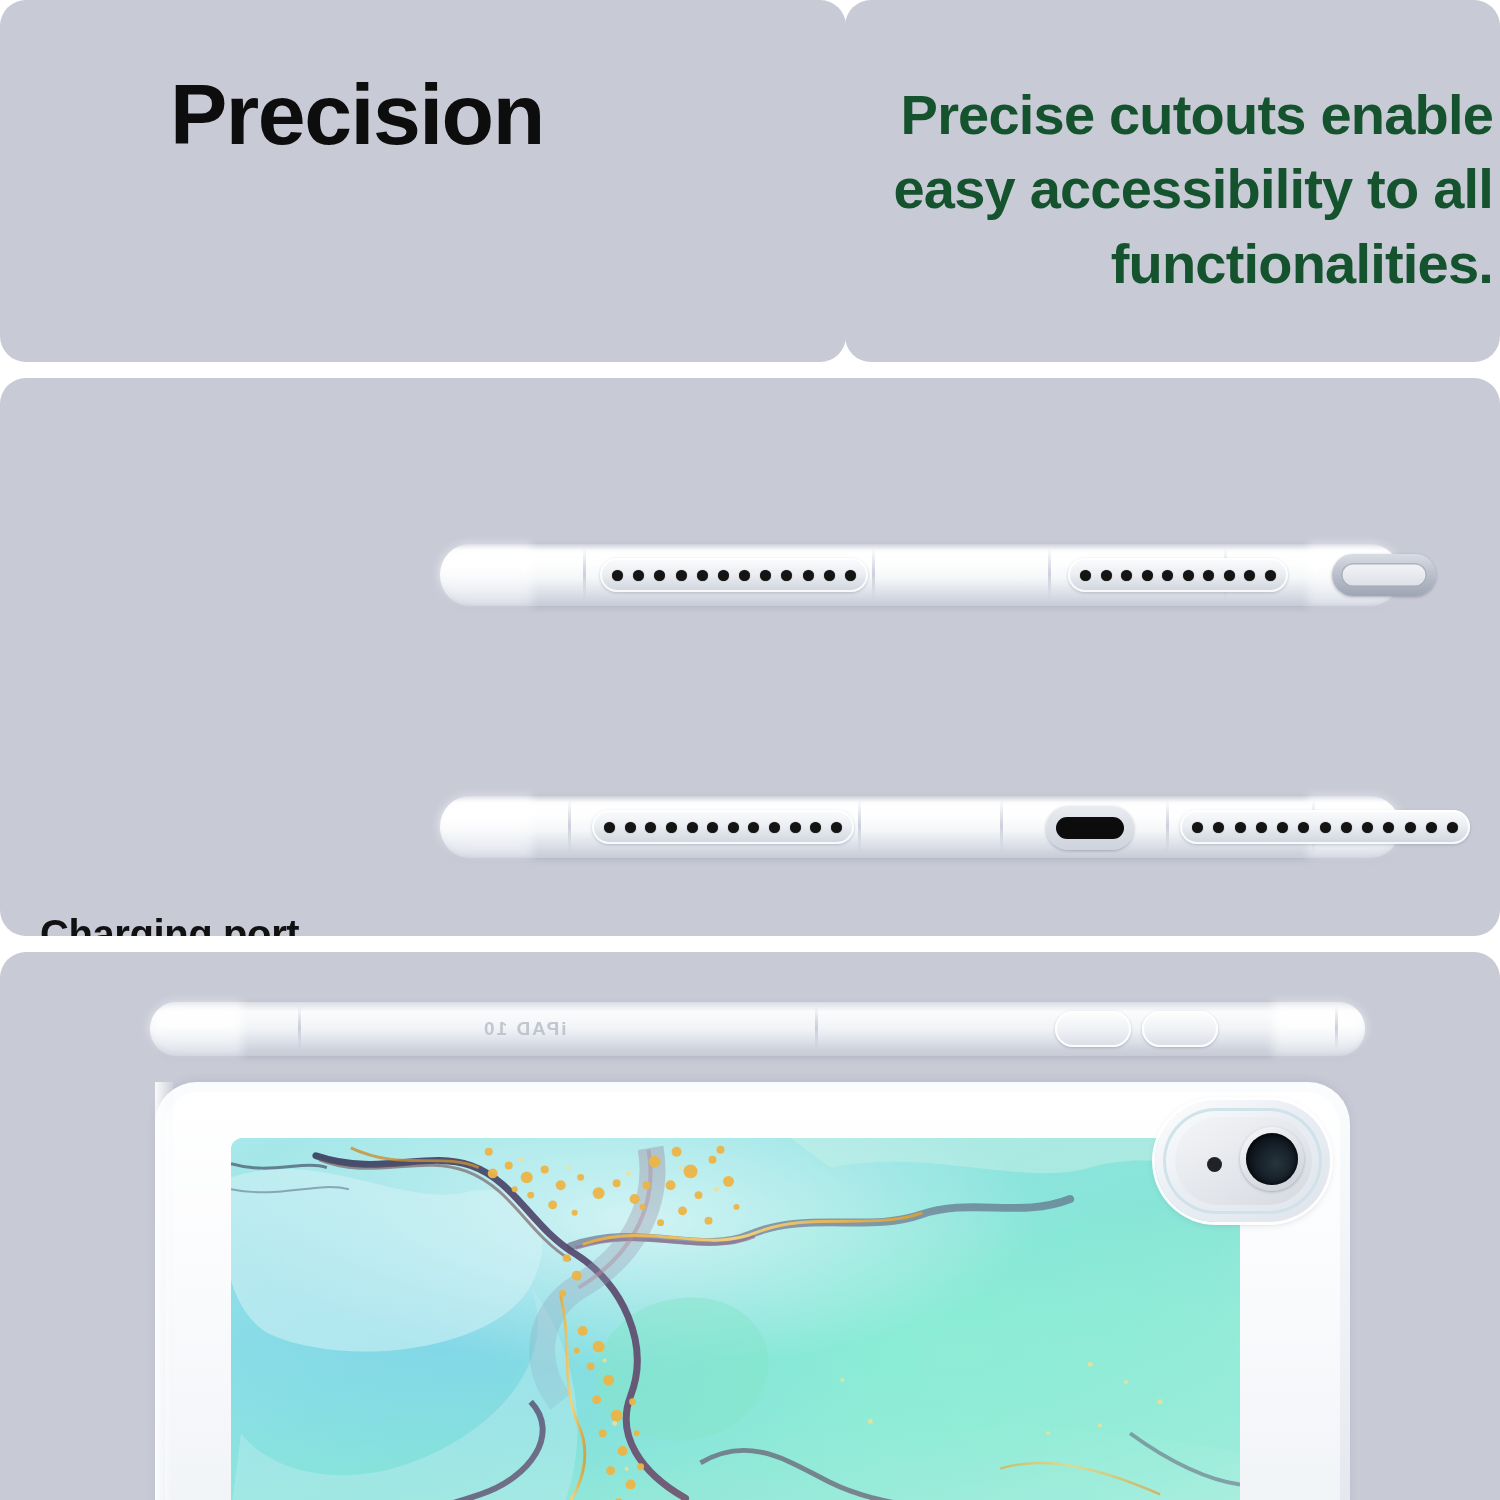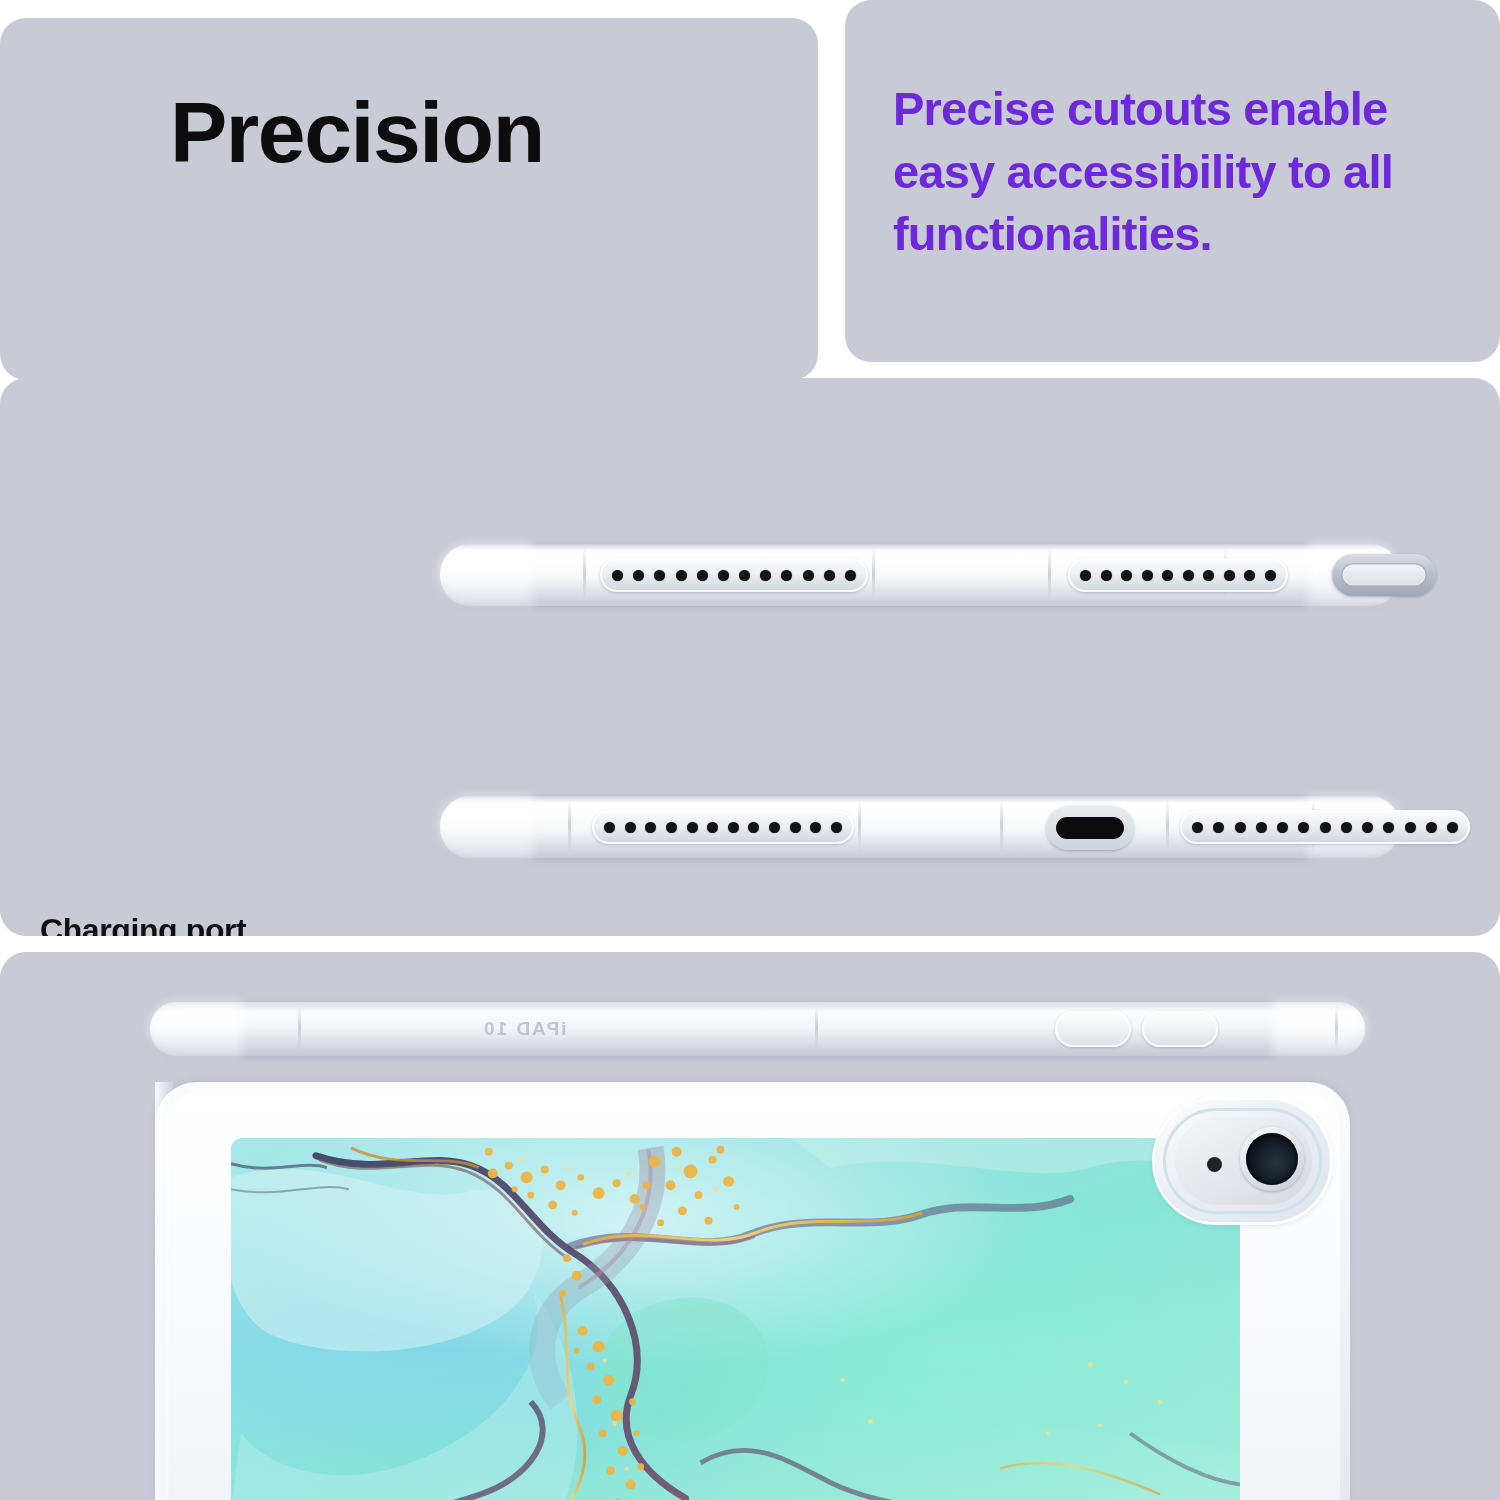--- a/index.html
+++ b/index.html
@@ -3,42 +3,43 @@
 <meta charset="utf-8">
 <style>
   html,body{margin:0;padding:0;background:#ffffff;}
   body{width:1500px;height:1500px;font-family:"Liberation Sans","DejaVu Sans",sans-serif;overflow:hidden;}
   .stage{position:relative;width:1500px;height:1500px;background:#ffffff;}
 
   
   .panel{position:absolute;background:#c8cad6;border-radius:26px;overflow:hidden;}
 
   
-  #panel-headline{left:0;top:18px;width:818px;height:362px;}
+  #panel-headline{left:0;top:0;width:818px;height:362px;padding-left:28px;}
   #panel-subhead {left:845px;top:0;width:655px;height:362px;}
 
   .headline{
     position:absolute;left:82px;top:62px;width:720px;
     font-size:86px;line-height:1.22;font-weight:700;color:#0d0d0d;
     letter-spacing:-1.5px;
   }
   .headline .l1{display:block;padding-left:88px;}
   .headline .l2{display:block;padding-left:0px;}
 
   .subhead{
     position:absolute;left:48px;top:78px;width:600px;
-    font-size:47px;line-height:1.33;font-weight:700;color:#6d28d9;
+    font-size:56px;line-height:1.33;font-weight:700;color:#14532d;
     letter-spacing:-0.8px;
+    text-align:right;
   }
 
   
   #panel-ports{left:0;top:378px;width:1500px;height:558px;}
   .port-label{
     position:absolute;left:40px;top:534px;
-    font-size:32px;font-weight:700;color:#111;letter-spacing:-0.4px;
+    font-size:40px;font-weight:700;color:#111;letter-spacing:-0.4px;
   }
 
   
   .edge{position:absolute;height:62px;}
   .edge .body{
     position:absolute;inset:0;border-radius:30px/31px;
     background:
       linear-gradient(180deg,
         rgba(255,255,255,.10) 0%,
         rgba(255,255,255,.92) 10%,

